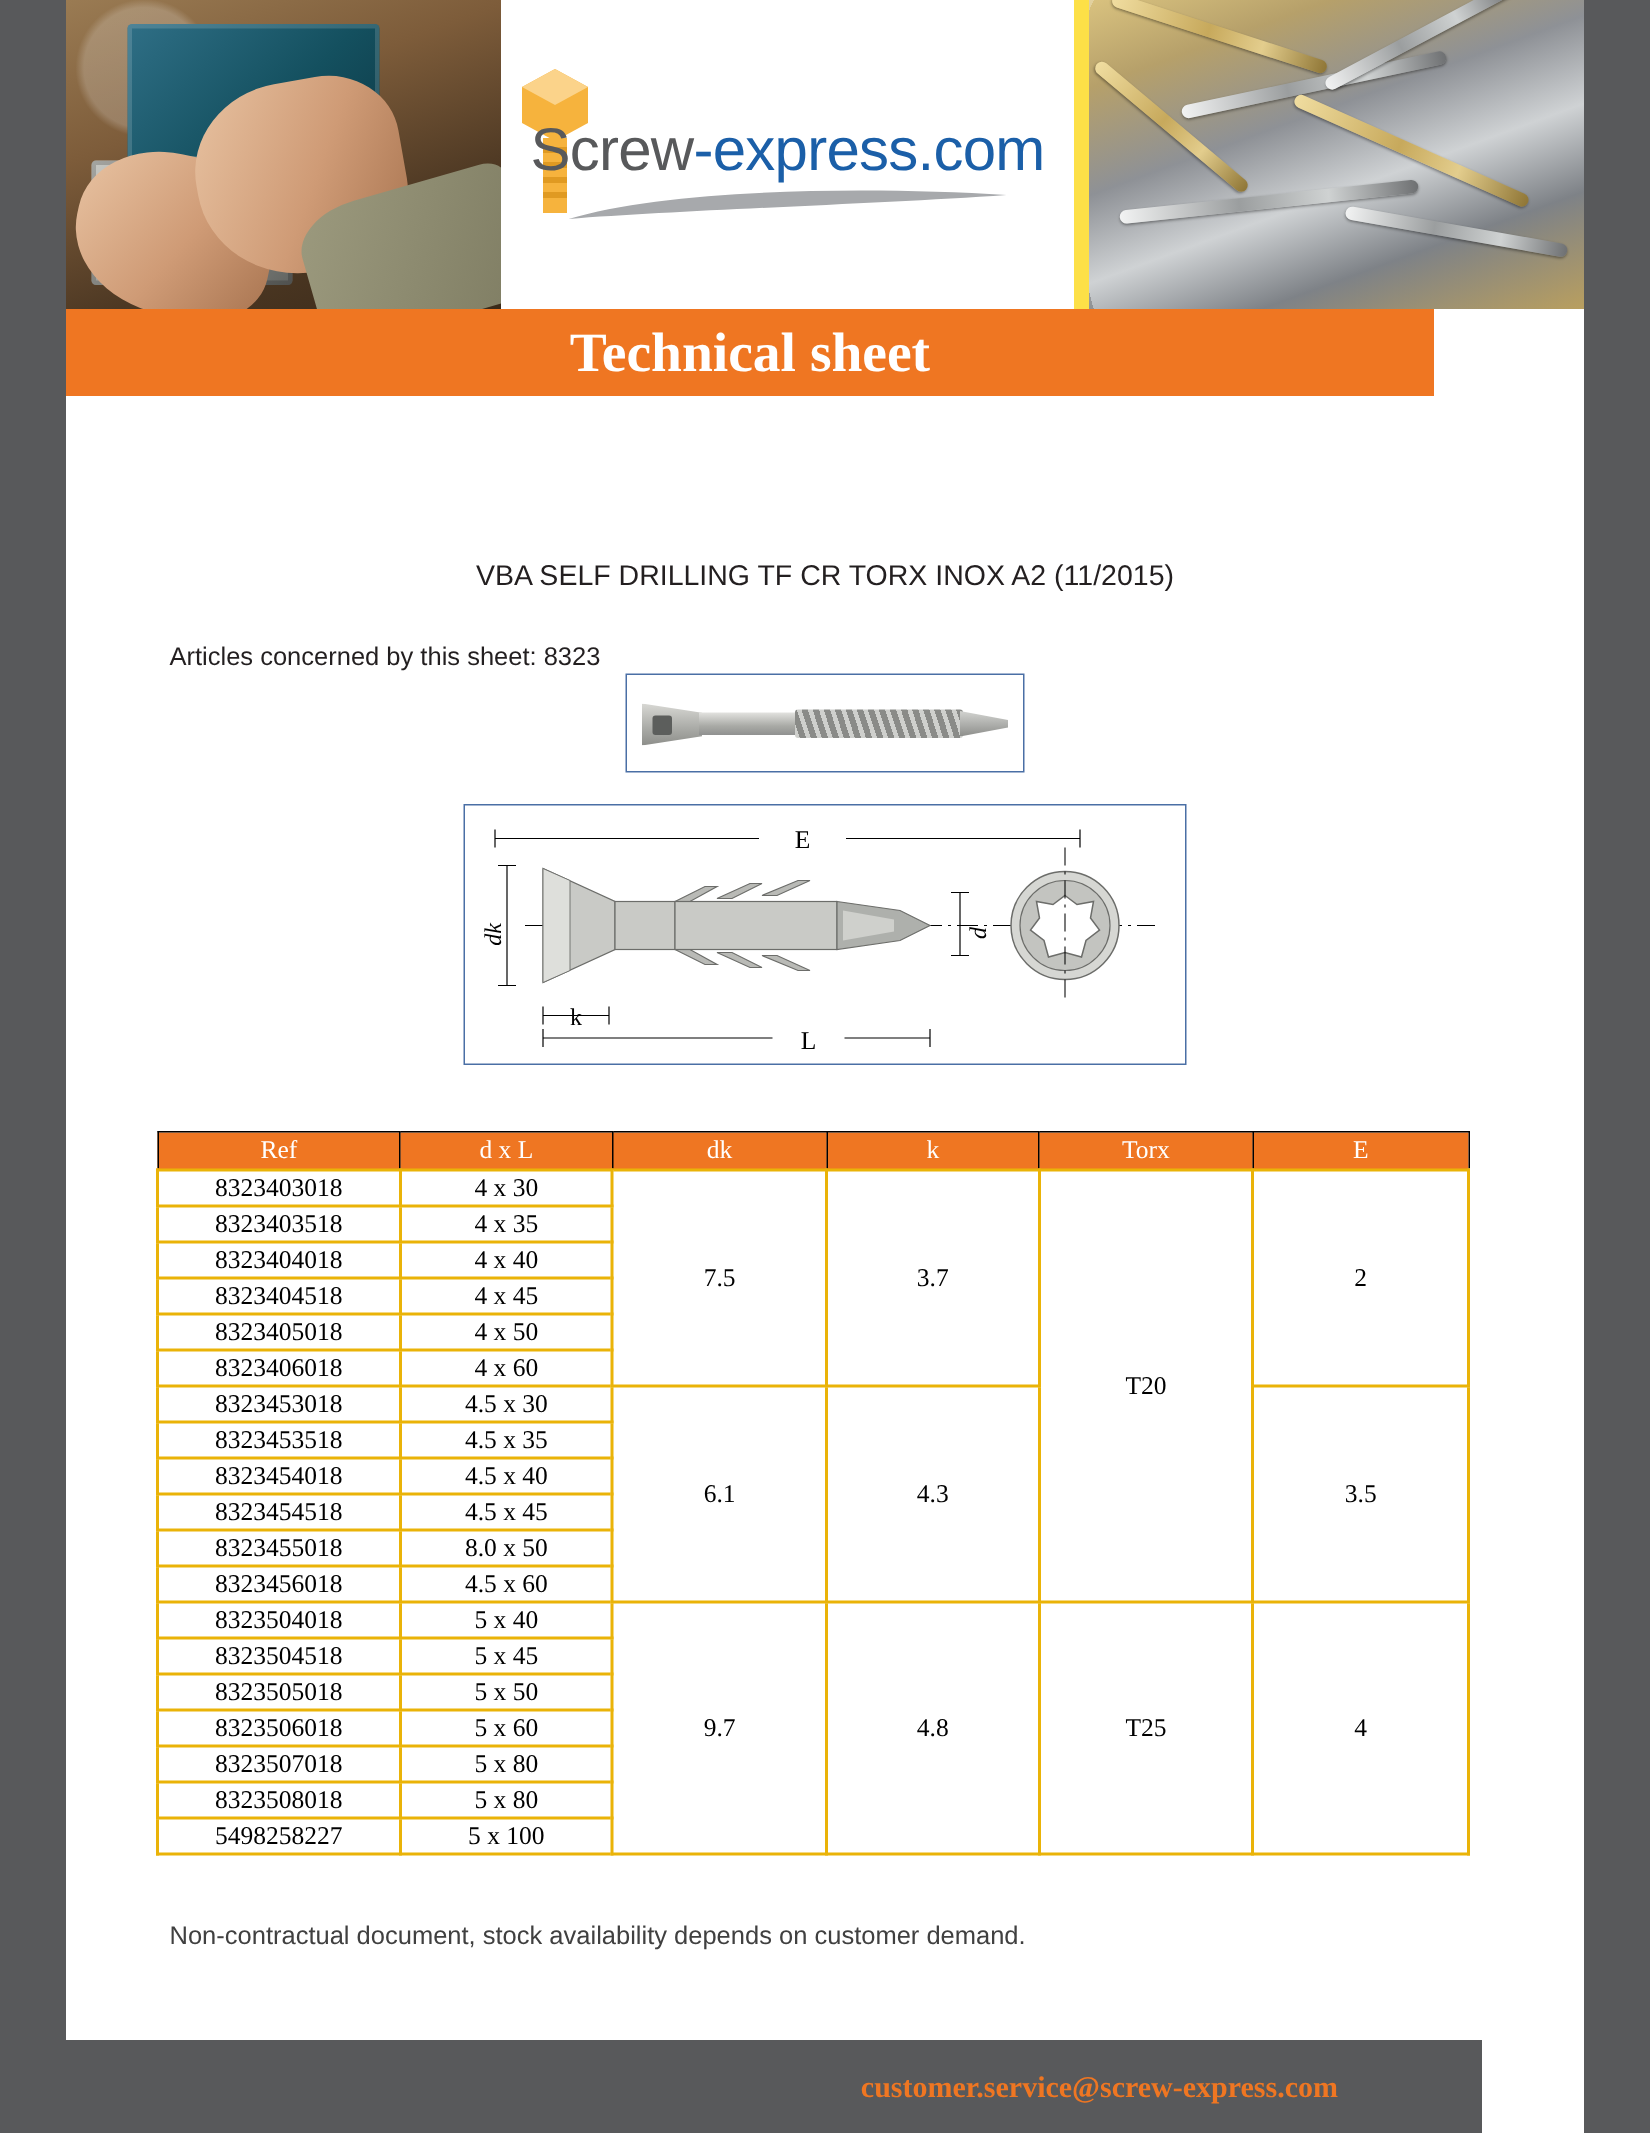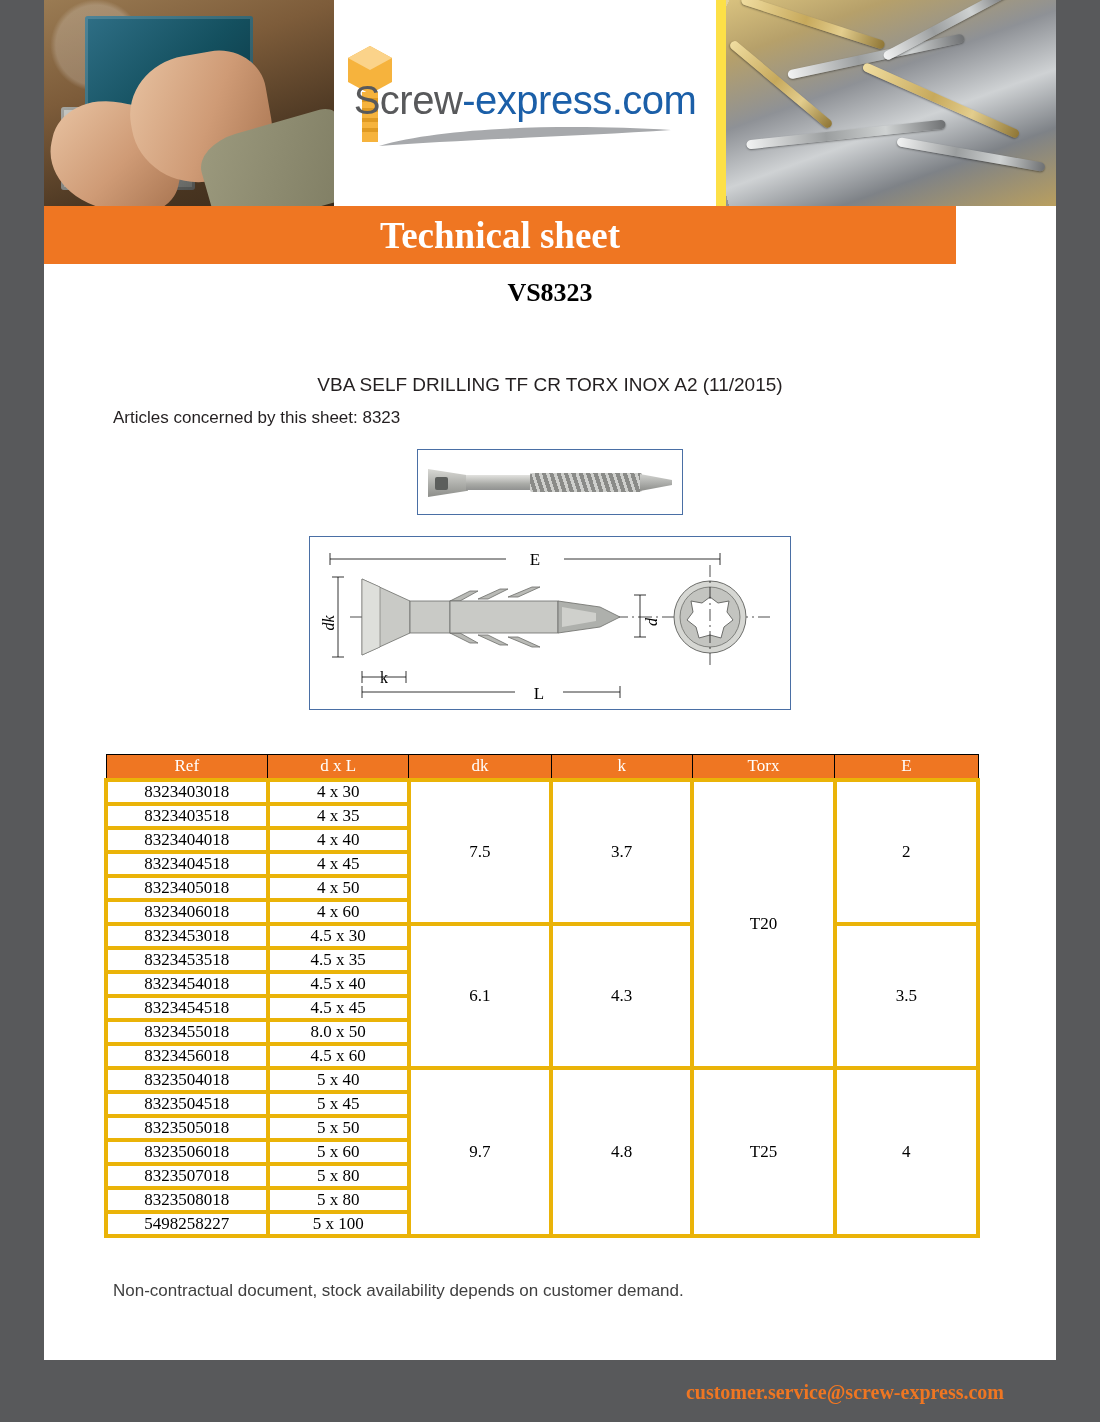--- a/index.html
+++ b/index.html
@@ -179,21 +179,21 @@
   .doc-subtitle {
     position: absolute;
     left: 0; right: 0; top: 336px;
     text-align: center;
     font-size: 19px;
     color: #231f20;
     margin-top: 38px;
   }
   .articles-line {
     position: absolute;
-    left: 113px; top: 408px;
+    left: 113px; top: 428px;
     font-size: 17px;
     color: #231f20;
   }
 
   
   .product-photo {
     position: absolute;
     left: 417px; top: 449px;
     width: 266px; height: 66px;
     border: 1px solid #4a6fa5;
@@ -257,21 +257,21 @@
   }
   .spec-table th {
     background: #ef7622;
     color: #ffffff;
     font-weight: normal;
     height: 25px;
     border: 1px solid #000;
     text-align: center;
   }
   .spec-table td {
-    border: 4px solid #eab308;
+    border: 2px solid #eab308;
     text-align: center;
     height: 24px;
     padding: 0;
   }
   .col-ref { width: 162px; }
   .col-dxl { width: 142px; }
   .col-dk  { width: 143px; }
   .col-k   { width: 142px; }
   .col-torx{ width: 143px; }
   .col-e   { width: 144px; }
@@ -280,21 +280,21 @@
     position: absolute;
     left: 113px; top: 1281px;
     font-size: 17px;
     color: #404040;
   }
 
   
   .footer-band {
     position: absolute;
     left: 0; bottom: 0;
-    width: 1100px; height: 62px;
+    width: 988px; height: 62px;
     background: #58595b;
   }
   .footer-email {
     position: absolute;
     right: 96px; bottom: 18px;
     font-family: "Liberation Serif", serif;
     font-weight: bold;
     font-size: 20px;
     color: #ef7622;
   }
@@ -348,21 +348,20 @@
       <div class="screw-streak" style="left:150px; top:20px; width:140px; transform:rotate(-28deg);"></div>
       <div class="screw-streak gold" style="left:-10px; top:80px; width:130px; transform:rotate(40deg);"></div>
       <div class="screw-streak" style="left:170px; top:150px; width:150px; transform:rotate(10deg);"></div>
     </div>
   </div>
 
   <div class="title-band">
     <div class="title-band-text">Technical sheet</div>
   </div>
 
-  <div class="doc-code">VS8323</div>
   <div class="doc-subtitle">VBA SELF DRILLING TF CR TORX INOX A2 (11/2015)</div>
   <div class="articles-line">Articles concerned by this sheet: 8323</div>
 
   <div class="product-photo">
     <div class="screw-photo-head"></div>
     <div class="screw-photo-torx"></div>
     <div class="screw-photo-shank"></div>
     <div class="screw-photo-thread"></div>
     <div class="screw-photo-tip"></div>
   </div>

